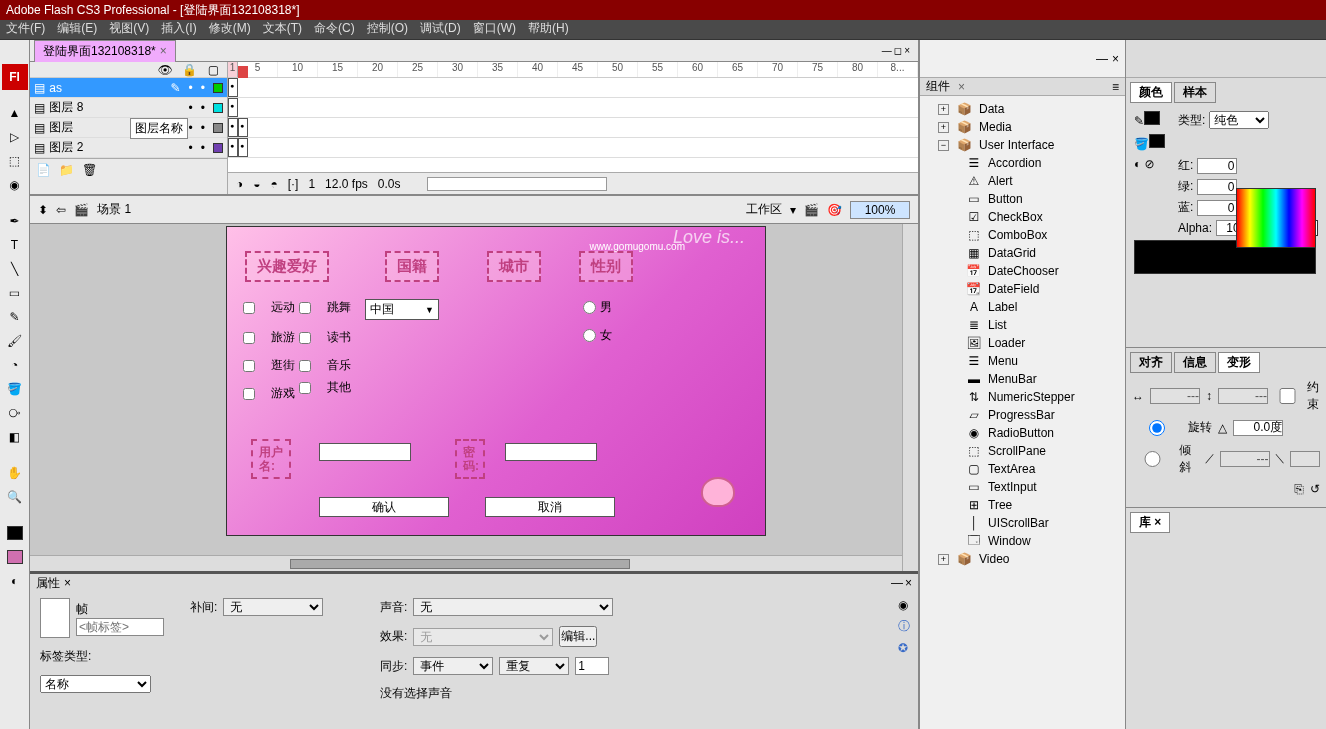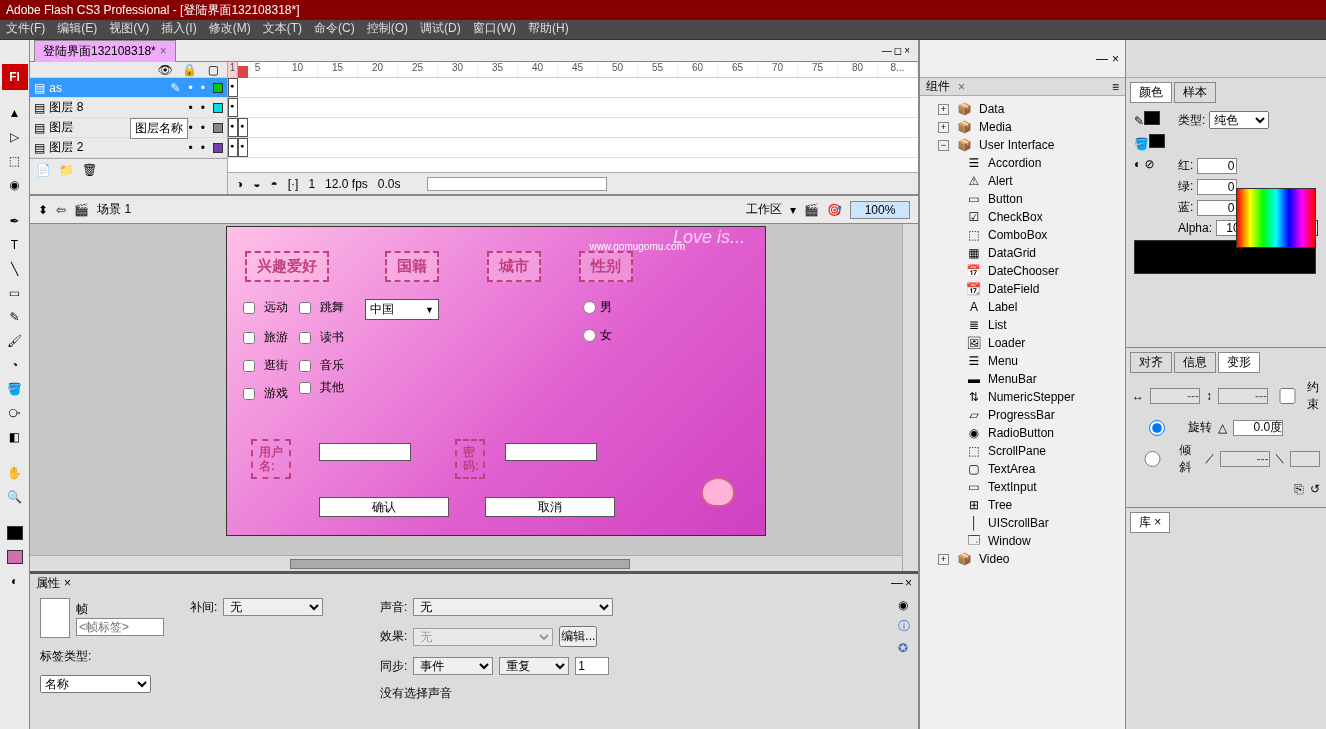--- a/index.html
+++ b/index.html
@@ -43,21 +43,21 @@
 .scene-bar .spacer { flex: 1; }
 .zoom-box { width: 60px; border: 1px solid #888; background: #cde4ff; text-align: center; padding: 1px; }
 .stage-area { flex: 1; background: #c8c8c8; position: relative; overflow: hidden; }
 .stage-scroll-v { position: absolute; right: 0; top: 0; width: 16px; height: 100%; background: #ddd; border-left:1px solid #aaa;}
 .stage-scroll-h { position: absolute; bottom: 0; left: 0; right: 16px; height: 16px; background: #ddd; border-top:1px solid #aaa; display:flex; align-items:center;}
 .stage-scroll-h .thumb { margin-left: 260px; width: 340px; height: 10px; background: #aaa; border: 1px solid #777; }
 .stage { position: absolute; left: 196px; top: 2px; width: 540px; height: 310px; background: linear-gradient(135deg, #ffc0e8 0%, #e060d0 60%, #d040c0 100%); border: 1px solid #333; }
 .stage .url { position: absolute; right: 80px; top: 14px; color: #fff; font-size: 10px; }
 .stage .love { position: absolute; right: 20px; top: 0; color: #fff; font-size: 18px; font-style: italic; opacity: .7; }
 .section-label { position: absolute; border: 2px dashed #c04080; padding: 4px 10px; color: #c04080; font-size: 15px; font-weight: bold; background: rgba(255,200,230,.4); }
-.chk-row { position: absolute; display: flex; align-items: center; gap: 9px; color: #000; }
+.chk-row { position: absolute; display: flex; align-items: center; gap: 16px; color: #000; }
 .chk-row input { width: 12px; height: 12px; }
 .cb { width: 74px; position: absolute; border: 1px solid #555; background: #fff; display: flex; align-items: center; padding: 1px 4px; }
 .cb .arrow { margin-left: auto; font-size: 9px; }
 .lb { position: absolute; width: 90px; height: 102px; border: 1px solid #555; background: #fff; overflow-y: scroll; }
 .lb div { padding: 1px 4px; }
 .radio-row { position: absolute; display: flex; align-items: center; gap: 4px; color: #000; }
 .field-lbl { position: absolute; border: 2px dashed #c04080; padding: 4px 6px; color: #c04080; font-weight: bold; }
 .txt-input { position: absolute; width: 92px; height: 18px; border: 1px solid #555; background: #fff; }
 .btn-form { position: absolute; width: 130px; height: 20px; border: 1px solid #555; background: #fff; display: flex; align-items: center; justify-content: center; cursor: pointer; }
 .pig { position: absolute; right: 30px; bottom: 28px; width: 34px; height: 30px; background: #ffb3d9; border-radius: 50% 50% 45% 45%; border: 2px solid #d06090; }
@@ -75,21 +75,21 @@
 .panel-ctrl { margin-left: auto; display: flex; gap: 2px; }
 .tree { flex: 1; overflow-y: auto; padding: 4px; }
 .tree-row { display: flex; align-items: center; gap: 6px; padding: 1px 0; cursor: pointer; }
 .tree-row.indent1 { padding-left: 14px; }
 .tree-row.indent2 { padding-left: 42px; }
 .tree-ico { width: 16px; height: 16px; display: inline-flex; align-items: center; justify-content: center; }
 .expander { width: 11px; height: 11px; border: 1px solid #888; display: inline-flex; align-items: center; justify-content: center; font-size: 9px; margin-right: 2px; cursor: pointer; }
 .right-panels { width: 200px; background: #dcdcdc; display: flex; flex-direction: column; }
 .color-panel { border-bottom: 1px solid #888; padding: 4px; height: 270px; }
 .cp-tabs { display: flex; gap: 2px; margin-bottom: 4px; }
-.cp-tab { border: 1px solid #888; padding: 1px 8px; cursor: pointer; }
+.cp-tab { border: 1px solid #888; padding: 1px 8px; cursor: pointer; font-weight: bold; }
 .cp-tab.active { background: #fff; }
 .cp-body { background: #dcdcdc; padding: 4px; }
 .cp-left { float: left; width: 40px; }
 .cp-right { float: right; width: 140px; }
 .color-row { display: flex; align-items: center; gap: 4px; margin-bottom: 4px; }
 .color-row input { width: 40px; height: 16px; border: 1px solid #888; text-align: right; padding-right: 2px; }
 .color-picker { width: 80px; height: 60px; background: linear-gradient(to right, red, yellow, lime, cyan, blue, magenta, red); border: 1px solid #333; position: absolute; right: 10px; top: 110px; }
 .swatch { width: 16px; height: 14px; border: 1px solid #333; display: inline-block; }
 .hex-val { display: inline-block; border: 1px solid #333; padding: 0 2px; background: #fff; width: 60px; }
 .black-strip { clear: both; width: 182px; height: 34px; background: #000; border: 1px solid #333; margin-top: 8px; }

